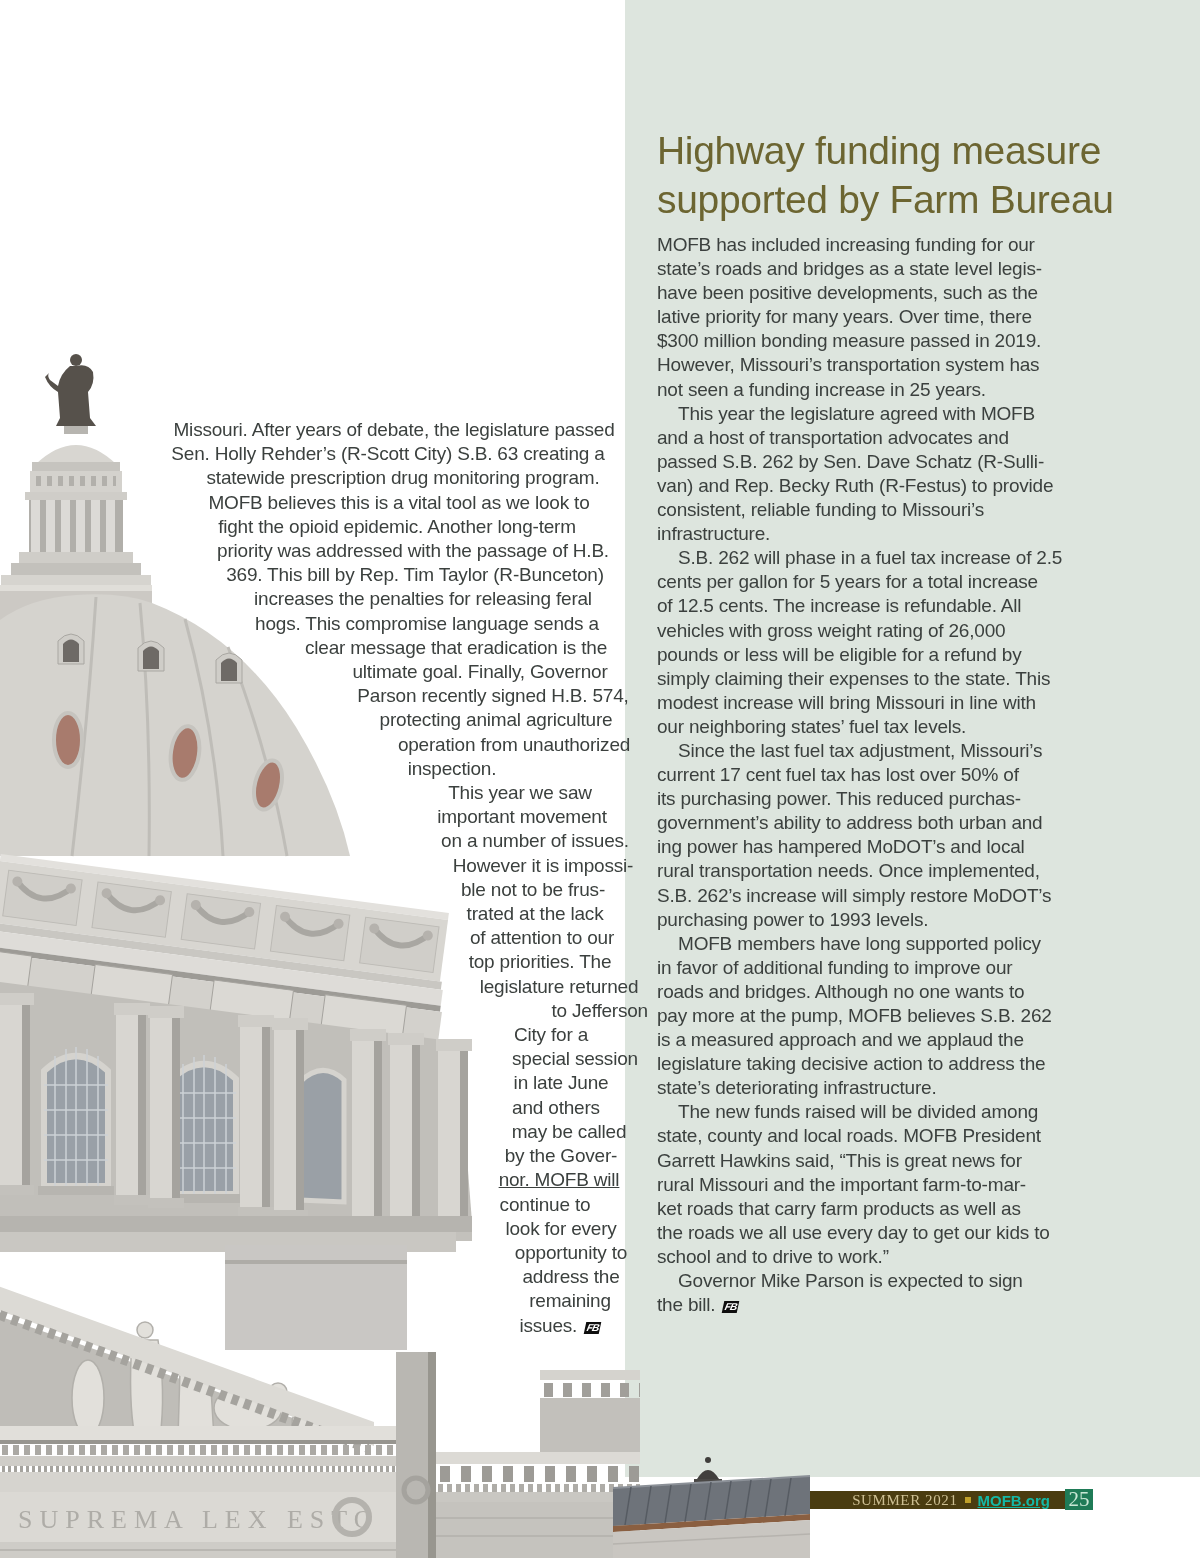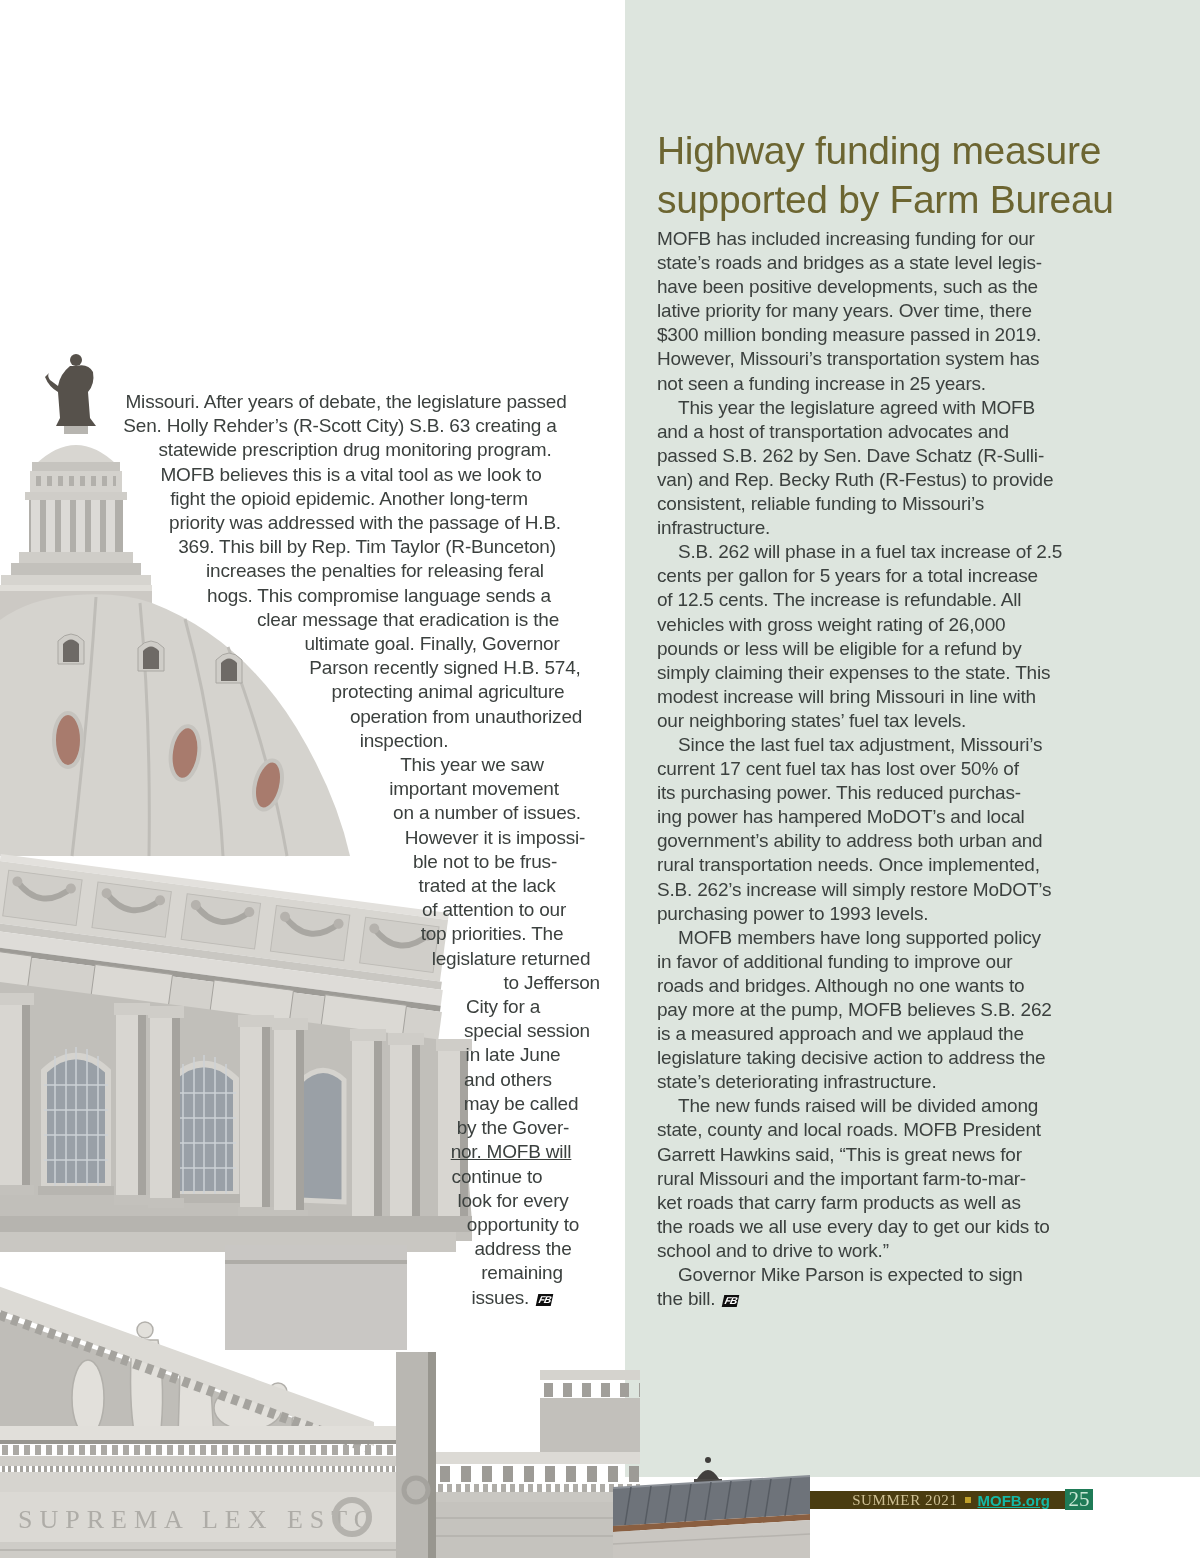--- a/index.html
+++ b/index.html
@@ -2,27 +2,27 @@
 <html><head>
 <meta charset="utf-8">
 <style>
   html,body{margin:0;padding:0;background:#ffffff;}
   .page{position:relative;width:1200px;height:1558px;background:#ffffff;overflow:hidden;
         font-family:"Liberation Sans",sans-serif;}
   
   .panel{position:absolute;left:625px;top:0;width:575px;height:1477px;background:#dde5de;}
   .headline{position:absolute;left:657px;top:126px;width:500px;font-size:39px;line-height:49px;
             color:#6c6531;letter-spacing:-0.3px;font-weight:400;}
-  .rcol{position:absolute;left:657px;top:227px;width:475px;font-size:19px;line-height:24.1px;
+  .rcol{position:absolute;left:657px;top:233px;width:475px;font-size:19px;line-height:24.1px;
         color:#3b403e;letter-spacing:-0.2px;}
   .rline{white-space:nowrap;}
   .rline.ind{padding-left:21px;}
   
-  .lcol{position:absolute;left:0;top:390px;width:600px;font-size:19px;line-height:24.2px;
-        color:#3b403e;letter-spacing:-0.2px;}
+  .lcol{position:absolute;left:0;top:418px;width:600px;font-size:19px;line-height:24.2px;
+        color:#3b403e;letter-spacing:-0.2px;padding-left:48px;}
   .lline{white-space:nowrap;text-align:center;}
   .endmark{display:inline-block;margin-left:8px;background:#0e0e0e;color:#ffffff;font-style:italic;
            font-weight:bold;font-size:10px;line-height:12px;padding:0 2px;transform:skewX(-12deg);
            letter-spacing:-1px;vertical-align:1px;}
   
   .fbar{position:absolute;left:810px;top:1491px;width:255px;height:18px;background:#4a3c10;
         display:flex;align-items:center;justify-content:flex-end;gap:7px;padding-right:15px;
         box-sizing:border-box;}
   .fissue{font-family:"Liberation Serif",serif;color:#cdbf93;font-size:15px;letter-spacing:0.6px;}
   .fdot{width:6px;height:6px;background:#bfa02a;}
@@ -372,22 +372,22 @@
       <div class="rline">cents per gallon for 5 years for a total increase</div>
       <div class="rline">of 12.5 cents. The increase is refundable. All</div>
       <div class="rline">vehicles with gross weight rating of 26,000</div>
       <div class="rline">pounds or less will be eligible for a refund by</div>
       <div class="rline">simply claiming their expenses to the state. This</div>
       <div class="rline">modest increase will bring Missouri in line with</div>
       <div class="rline">our neighboring states’ fuel tax levels.</div>
       <div class="rline ind">Since the last fuel tax adjustment, Missouri’s</div>
       <div class="rline">current 17 cent fuel tax has lost over 50% of</div>
       <div class="rline">its purchasing power. This reduced purchas-</div>
+      <div class="rline">government’s ability to address both urban and</div>
       <div class="rline">ing power has hampered MoDOT’s and local</div>
-      <div class="rline">government’s ability to address both urban and</div>
       <div class="rline">rural transportation needs. Once implemented,</div>
       <div class="rline">S.B. 262’s increase will simply restore MoDOT’s</div>
       <div class="rline">purchasing power to 1993 levels.</div>
       <div class="rline ind">MOFB members have long supported policy</div>
       <div class="rline">in favor of additional funding to improve our</div>
       <div class="rline">roads and bridges. Although no one wants to</div>
       <div class="rline">pay more at the pump, MOFB believes S.B. 262</div>
       <div class="rline">is a measured approach and we applaud the</div>
       <div class="rline">legislature taking decisive action to address the</div>
       <div class="rline">state’s deteriorating infrastructure.</div>

